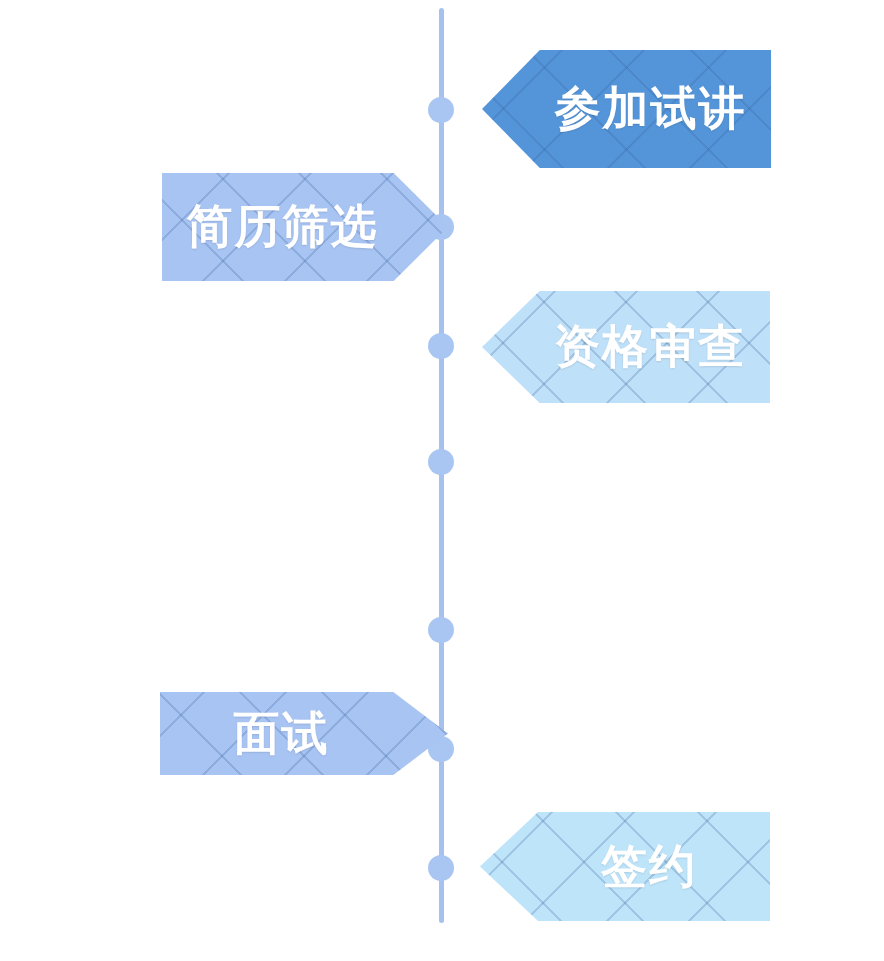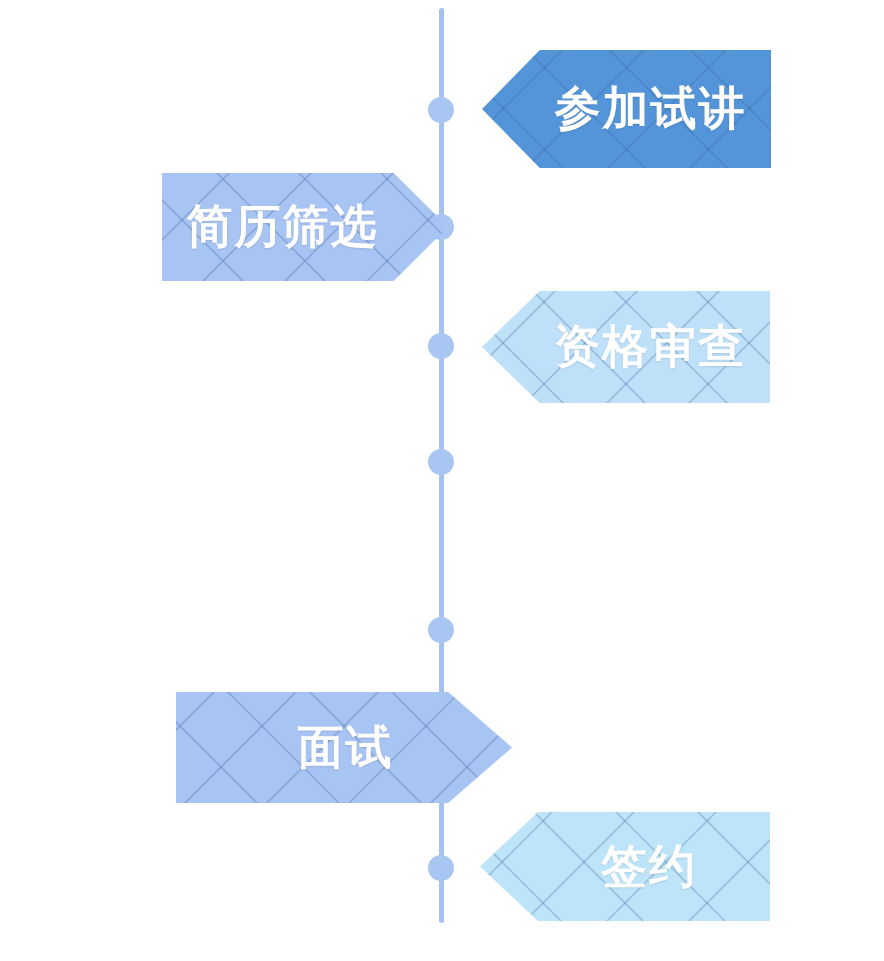--- a/index.html
+++ b/index.html
@@ -42,21 +42,21 @@
   .banner.left{
     clip-path:polygon(0% 0%, 81% 0%, 100% 50%, 81% 100%, 0% 100%);
     padding-right:45px;
     font-family:Liberation Mono, monospace;
   }
   .s0{left:482px;top:50px; width:241px;height:118px;}
   .s1{left:162px;top:173px;width:241px;height:108px;}
   .s2{left:482px;top:291px;width:240px;height:112px;}
   .s3{left:158px;top:407px;width:244px;height:113px;}
   .s4{left:482px;top:577px;width:240px;height:107px;}
-  .s5{left:176px;top:692px;width:243px;height:111px;padding-left:48px;}
+  .s5{left:160px;top:692px;width:243px;height:83px;}
   .s6{left:480px;top:812px;width:242px;height:109px;}
 </style>
 </head>
 <body>
 
 <div id="stage">
 
   <div class="tl-line" style="background-color: rgb(166, 193, 238);"></div>
 
   <div class="tl-node n1" style="background-color: rgb(169, 198, 242);"></div>

